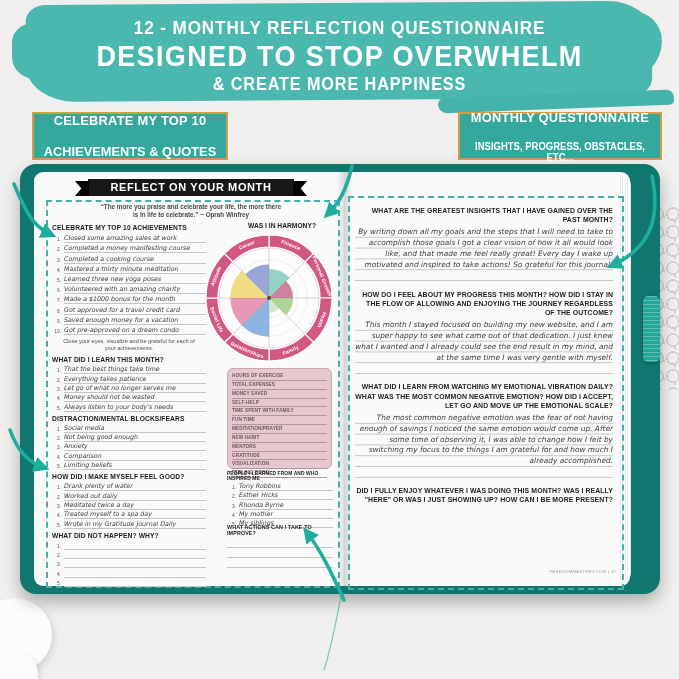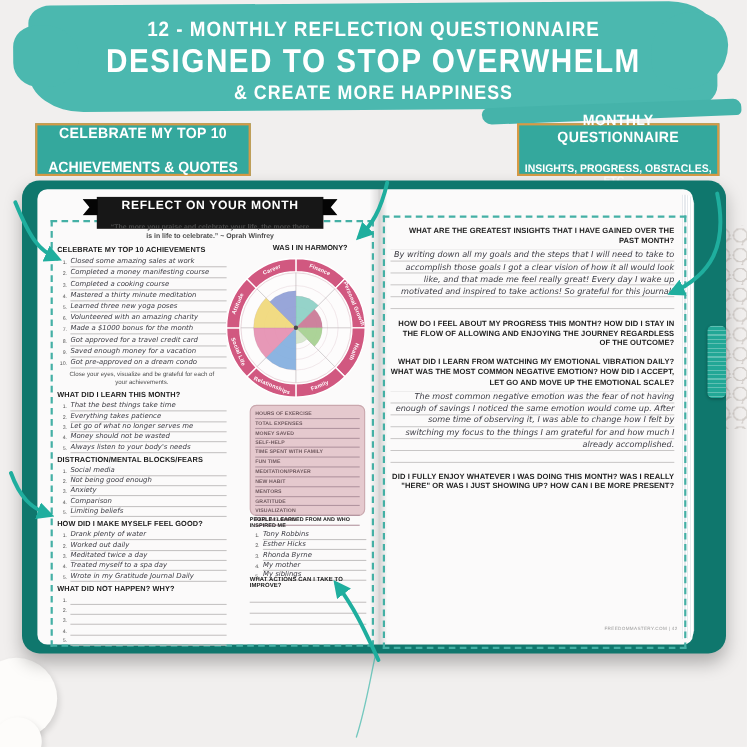--- a/index.html
+++ b/index.html
@@ -31,42 +31,42 @@
   .bt2{top:39px;font-size:30px;letter-spacing:1.5px;}
   .bt3{top:74px;font-size:18px;letter-spacing:1px;}
 
   
   .co,.cb{position:absolute;background:#34a89d;border:2px solid #d79a45;color:#fff;
           display:flex;flex-direction:column;justify-content:center;text-align:center;
           box-sizing:border-box;}
   .co{top:112px;height:48px;gap:16px;}
   .co1{left:32px;width:196px;}
   .co2{left:246px;width:204px;}
-  .co3{left:458px;width:184px;margin-left:12px;}
+  .co3{left:458px;width:204px;}
   .co .l1{font-size:13.5px;font-weight:700;letter-spacing:.3px;transform:scaleX(.95);}
   .co .l2{font-size:10px;font-weight:700;transform:scaleX(.95);}
   .co1 .l2{font-size:13.5px;}
 
   
   .cover{position:absolute;left:20px;top:164px;width:640px;height:430px;background:#0f776d;
          border-radius:16px;box-shadow:0 8px 16px rgba(0,0,0,.28);}
   .pages{position:absolute;left:34px;top:172px;width:596px;height:414px;background:#fbfafa;
          border-radius:9px;}
   .pages::after{content:'';position:absolute;right:-1px;top:5px;bottom:5px;width:11px;
          border-radius:0 8px 8px 0;
          background:repeating-linear-gradient(to left,#e7eaee 0 1px,#ffffff 1px 2.6px);}
   .gutter{position:absolute;left:336px;top:172px;width:16px;height:414px;
          background:linear-gradient(to right,rgba(0,0,0,0),rgba(0,0,0,.10) 45%,rgba(0,0,0,.16) 55%,rgba(0,0,0,0));}
   .band{position:absolute;right:19px;top:296px;width:17px;height:66px;background:#22a796;
          border-radius:5px;box-shadow:0 1px 3px rgba(0,0,0,.3);
          background-image:repeating-linear-gradient(to bottom,rgba(255,255,255,.28) 0 1px,transparent 1px 4px);}
 
   
   .lp-box{position:absolute;left:46px;top:200px;width:290px;height:384px;border:2px dashed #44b0a5;}
-  .ribbon{position:absolute;left:88px;top:179px;width:206px;height:29px;background:#171717;color:#fff;
+  .ribbon{position:absolute;left:88px;top:179px;width:206px;height:17px;background:#171717;color:#fff;
          font-weight:700;font-size:11px;letter-spacing:.6px;text-align:center;line-height:17px;}
   .ribbon::before,.ribbon::after{content:'';position:absolute;top:2px;width:14px;height:15px;background:#050505;}
   .ribbon::before{left:-13px;clip-path:polygon(0 0,100% 0,100% 100%,0 100%,45% 50%);}
   .ribbon::after{right:-13px;clip-path:polygon(0 0,100% 0,55% 50%,100% 100%,0 100%);}
   .quote{position:absolute;left:60px;top:203px;width:262px;text-align:center;font-size:6.3px;
          color:#4a4a4a;line-height:8px;font-weight:700;}
 
   .lp-left{position:absolute;left:52px;top:221px;width:154px;}
   .sec-title{font-size:6.7px;font-weight:700;color:#1b1b1b;letter-spacing:.1px;margin:3px 0 2px;}
   .itm{display:flex;align-items:flex-end;height:10.2px;}
@@ -385,20 +385,21 @@
 
   <div class="rp-box"></div>
   <div class="rp">
 
   <div class="qa">
       <div class="q">WHAT ARE THE GREATEST INSIGHTS THAT I HAVE GAINED OVER THE PAST MONTH?</div>
       <div class="a">By writing down all my goals and the steps that I will need to take to accomplish those goals I got a clear vision of how it all would look like, and that made me feel really great! Every day I wake up motivated and inspired to take actions! So grateful for this journal!</div>
     </div>
       <div class="qa">
       <div class="q">HOW DO I FEEL ABOUT MY PROGRESS THIS MONTH? HOW DID I STAY IN THE FLOW OF ALLOWING AND ENJOYING THE JOURNEY REGARDLESS OF THE OUTCOME?</div>
+      <div class="a">This month I stayed focused on building my new website, and I am super happy to see what came out of that dedication. I just knew what I wanted and I already could see the end result in my mind, and at the same time I was very gentle with myself.</div>
     </div>
       <div class="qa">
       <div class="q">WHAT DID I LEARN FROM WATCHING MY EMOTIONAL VIBRATION DAILY? WHAT WAS THE MOST COMMON NEGATIVE  EMOTION? HOW DID I ACCEPT, LET GO AND MOVE UP THE EMOTIONAL SCALE?</div>
       <div class="a">The most common negative emotion was the fear of not having enough of savings I noticed the same emotion would come up. After some time of observing it, I was able to change how I felt by switching my focus to the things I am grateful for and how much I already accomplished.</div>
     </div>
       <div class="qa">
       <div class="q">DID I FULLY ENJOY WHATEVER I WAS DOING THIS MONTH? WAS I REALLY "HERE" OR WAS I JUST SHOWING UP? HOW CAN I BE MORE PRESENT?</div>
     </div>
     </div>
   <div class="rp-footer">FREEDOMMASTERY.COM | 42</div>

